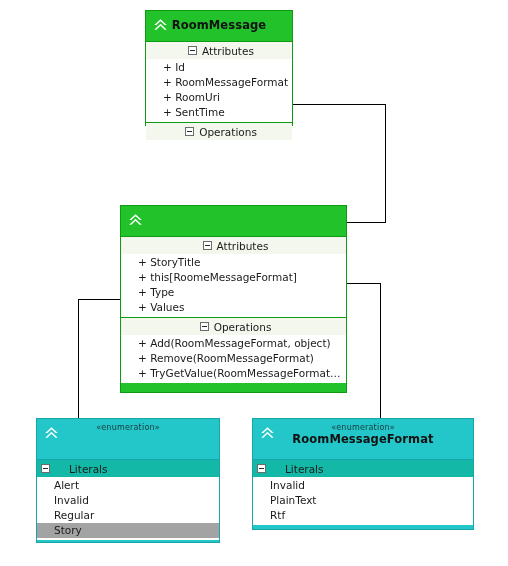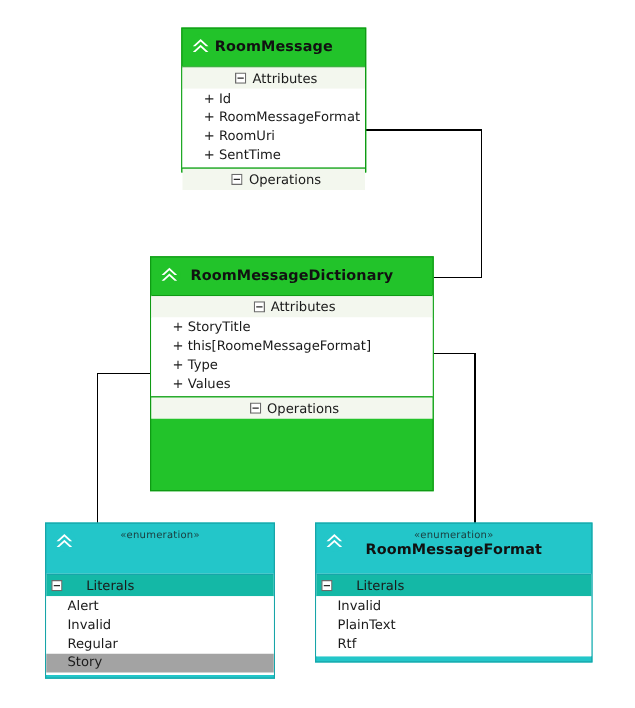--- a/index.html
+++ b/index.html
@@ -139,21 +139,21 @@
 
     <g>
       <polyline points="120,299 78,299 78,418" fill="none" stroke="#000000" stroke-width="1" shape-rendering="crispEdges"></polyline>
     </g>
 
     <g>
       <polyline points="347,283 380,283 380,418" fill="none" stroke="#000000" stroke-width="1" shape-rendering="crispEdges"></polyline>
     </g>
   </svg>
 
-  <div class="uml-box green" style="left:145px; top:22px; width:148px; height:116px;">
+  <div class="uml-box green" style="left:145px; top:10px; width:148px; height:116px;">
 
     <div class="uml-header">
       <svg class="chev" viewBox="0 0 20 20">
         <circle cx="10" cy="10" r="9.3" class="chev-bg-green"></circle>
         <path d="M3.4 10.6 L10 4.4 L16.6 10.6 L14.4 10.6 L10 6.5 L5.6 10.6 Z" fill="#ffffff"></path>
         <path d="M3.4 15.4 L10 9.2 L16.6 15.4 L14.4 15.4 L10 11.3 L5.6 15.4 Z" fill="#ffffff"></path>
       </svg>
       <div class="uml-title">RoomMessage</div>
     </div>
 
@@ -187,21 +187,20 @@
   </div>
 
   <div class="uml-box green" style="left:120px; top:205px; width:227px; height:188px;">
 
     <div class="uml-header">
       <svg class="chev" viewBox="0 0 20 20">
         <circle cx="10" cy="10" r="9.3" class="chev-bg-green"></circle>
         <path d="M3.4 10.6 L10 4.4 L16.6 10.6 L14.4 10.6 L10 6.5 L5.6 10.6 Z" fill="#ffffff"></path>
         <path d="M3.4 15.4 L10 9.2 L16.6 15.4 L14.4 15.4 L10 11.3 L5.6 15.4 Z" fill="#ffffff"></path>
       </svg>
-      <div class="uml-title">RoomMessageDictionary</div>
     </div>
 
     <div class="compartment">
       <div class="section-head">
         <svg class="minus" viewBox="0 0 9 9">
           <rect x="0.5" y="0.5" width="8" height="8" fill="#ffffff" stroke="#6b6b6b" stroke-width="1"></rect>
           <rect x="2" y="4" width="5" height="1" fill="#2a2a2a"></rect>
         </svg>
         <span>Attributes</span>
       </div>
@@ -214,20 +213,25 @@
     </div>
 
     <div class="compartment">
       <div class="section-head">
         <svg class="minus" viewBox="0 0 9 9">
           <rect x="0.5" y="0.5" width="8" height="8" fill="#ffffff" stroke="#6b6b6b" stroke-width="1"></rect>
           <rect x="2" y="4" width="5" height="1" fill="#2a2a2a"></rect>
         </svg>
         <span>Operations</span>
       </div>
+      <ul class="member-list">
+        <li>+ Add(RoomMessageFormat, object)</li>
+        <li>+ Remove(RoomMessageFormat)</li>
+        <li>+ TryGetValue(RoomMessageFormat…</li>
+      </ul>
     </div>
   </div>
 
   <div class="uml-box teal" style="left:36px; top:418px; width:184px; height:125px;">
 
     <div class="uml-header">
       <svg class="chev" viewBox="0 0 20 20">
         <circle cx="10" cy="10" r="9.3" class="chev-bg-teal"></circle>
         <path d="M3.4 10.6 L10 4.4 L16.6 10.6 L14.4 10.6 L10 6.5 L5.6 10.6 Z" fill="#ffffff"></path>
         <path d="M3.4 15.4 L10 9.2 L16.6 15.4 L14.4 15.4 L10 11.3 L5.6 15.4 Z" fill="#ffffff"></path>

